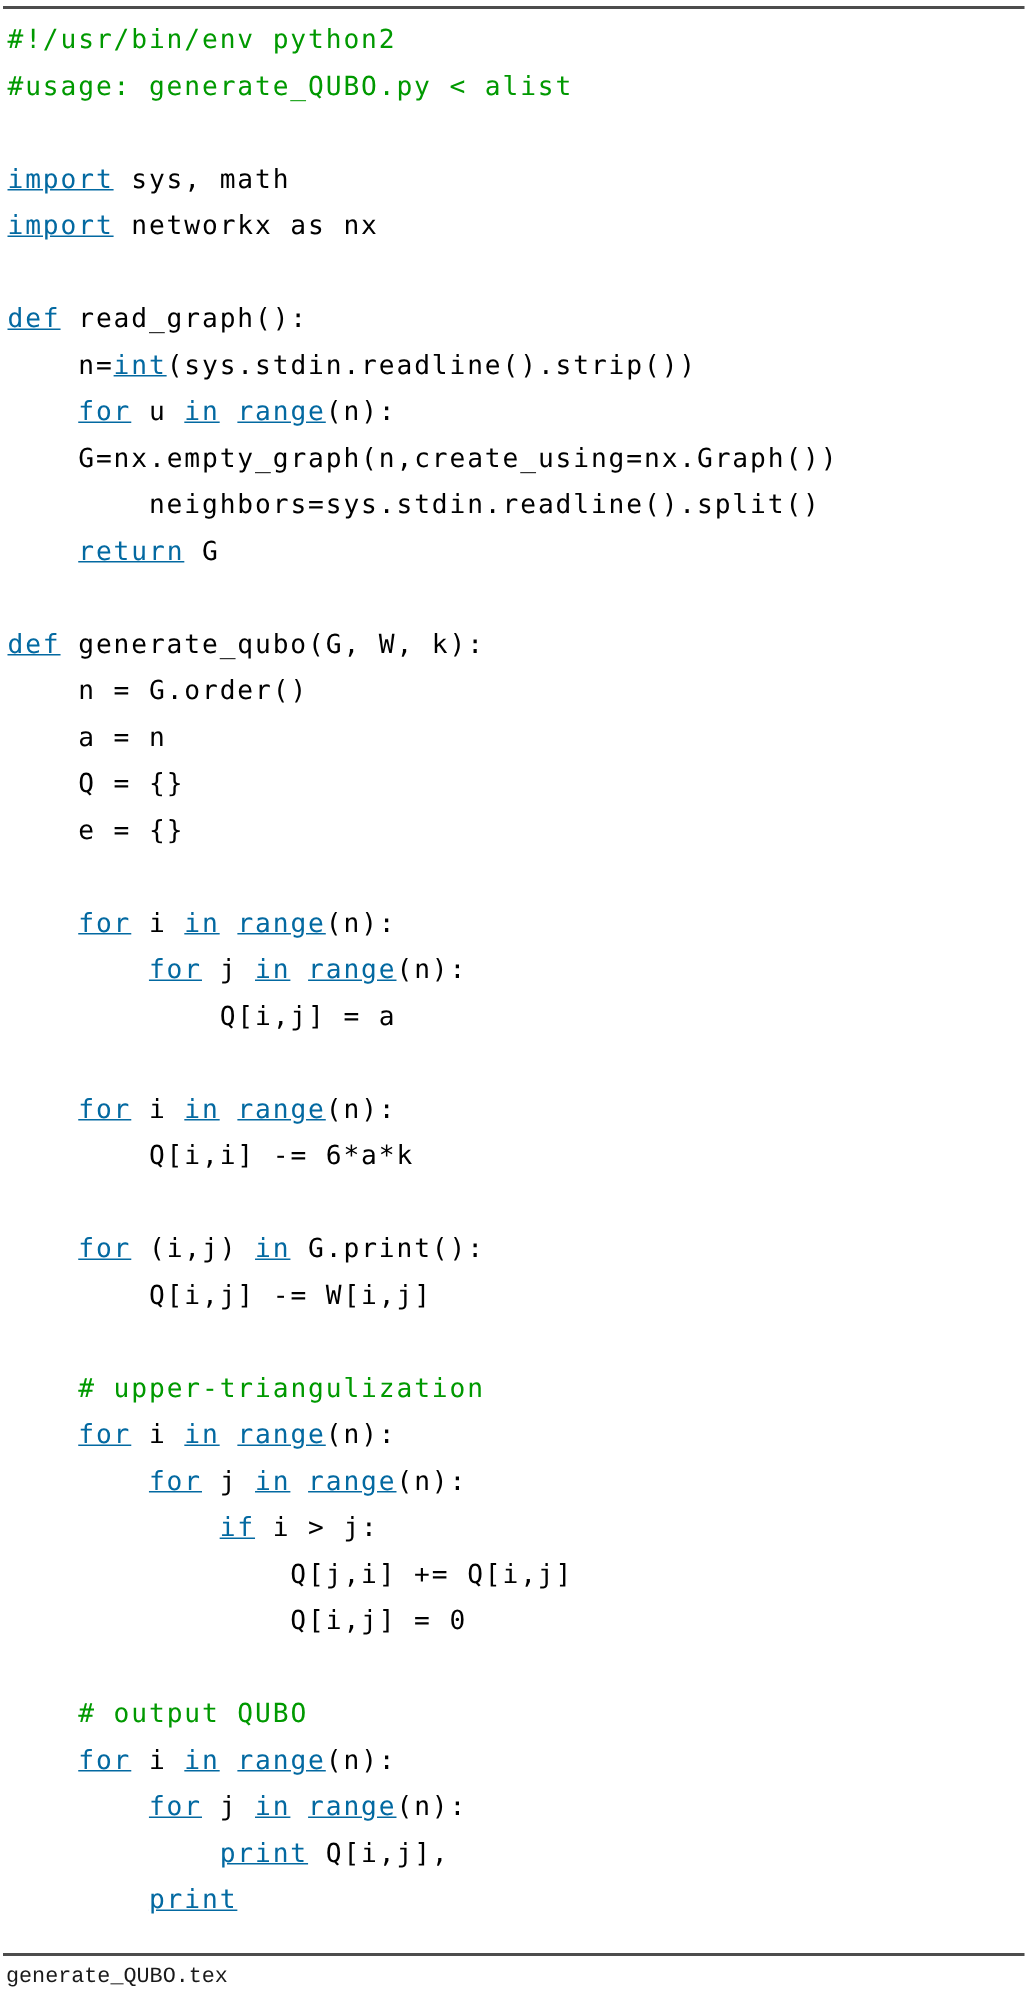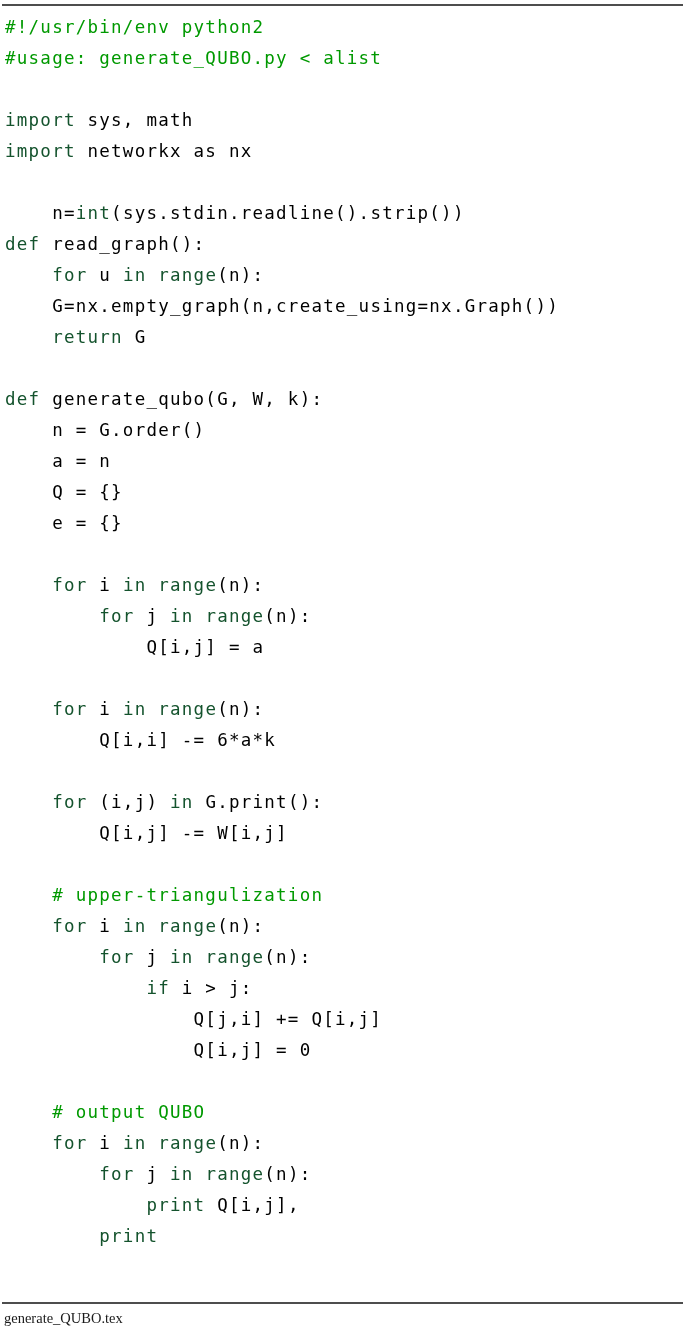--- a/index.html
+++ b/index.html
@@ -47,52 +47,53 @@
     font-family: "DejaVu Sans Mono", "Liberation Mono", monospace;
     font-size: 17.5px;
     letter-spacing: 1.25px;
     color: #000000;
     padding-left: 5px;
     box-sizing: border-box;
   }
   .code-line.blank { color: transparent; }
 
   
-  .kw  { color: #14532d; }   
+  .kw  { color: #0369a1; text-decoration: underline; }   
   .cm  { color: #009900; }   
   .pl  { color: #000000; }   
 
   #caption {
     position: absolute;
     left: 4px;
     top: 1310px;
-    font-family: Liberation Serif, serif;
+    font-family: Liberation Mono, monospace;
     font-size: 14.5px;
     color: #1a1a1a;
     white-space: pre;
   }
 </style>
 </head>
 <body>
 
 <div id="listing-figure">
 
   <div class="rule" id="rule-top"></div>
 
   <div id="code-block">
       <div class="code-line"><span class="cm">#!/usr/bin/env python2</span></div>
       <div class="code-line"><span class="cm">#usage: generate_QUBO.py &lt; alist</span></div>
       <div class="code-line blank">&nbsp;</div>
       <div class="code-line"><span class="kw">import</span><span class="pl"> sys, math</span></div>
       <div class="code-line"><span class="kw">import</span><span class="pl"> networkx as nx</span></div>
       <div class="code-line blank">&nbsp;</div>
+      <div class="code-line"><span class="kw">def</span><span class="pl"> read_graph():</span></div>
       <div class="code-line"><span class="pl">    </span><span class="pl">n=</span><span class="kw">int</span><span class="pl">(sys.stdin.readline().strip())</span></div>
-      <div class="code-line"><span class="kw">def</span><span class="pl"> read_graph():</span></div>
       <div class="code-line"><span class="pl">    </span><span class="kw">for</span><span class="pl"> u </span><span class="kw">in</span><span class="pl"> </span><span class="kw">range</span><span class="pl">(n):</span></div>
       <div class="code-line"><span class="pl">    </span><span class="pl">G=nx.empty_graph(n,create_using=nx.Graph())</span></div>
+      <div class="code-line"><span class="pl">        </span><span class="pl">neighbors=sys.stdin.readline().split()</span></div>
       <div class="code-line"><span class="pl">    </span><span class="kw">return</span><span class="pl"> G</span></div>
       <div class="code-line blank">&nbsp;</div>
       <div class="code-line"><span class="kw">def</span><span class="pl"> generate_qubo(G, W, k):</span></div>
       <div class="code-line"><span class="pl">    </span><span class="pl">n = G.order()</span></div>
       <div class="code-line"><span class="pl">    </span><span class="pl">a = n</span></div>
       <div class="code-line"><span class="pl">    </span><span class="pl">Q = {}</span></div>
       <div class="code-line"><span class="pl">    </span><span class="pl">e = {}</span></div>
       <div class="code-line blank">&nbsp;</div>
       <div class="code-line"><span class="pl">    </span><span class="kw">for</span><span class="pl"> i </span><span class="kw">in</span><span class="pl"> </span><span class="kw">range</span><span class="pl">(n):</span></div>
       <div class="code-line"><span class="pl">        </span><span class="kw">for</span><span class="pl"> j </span><span class="kw">in</span><span class="pl"> </span><span class="kw">range</span><span class="pl">(n):</span></div>

